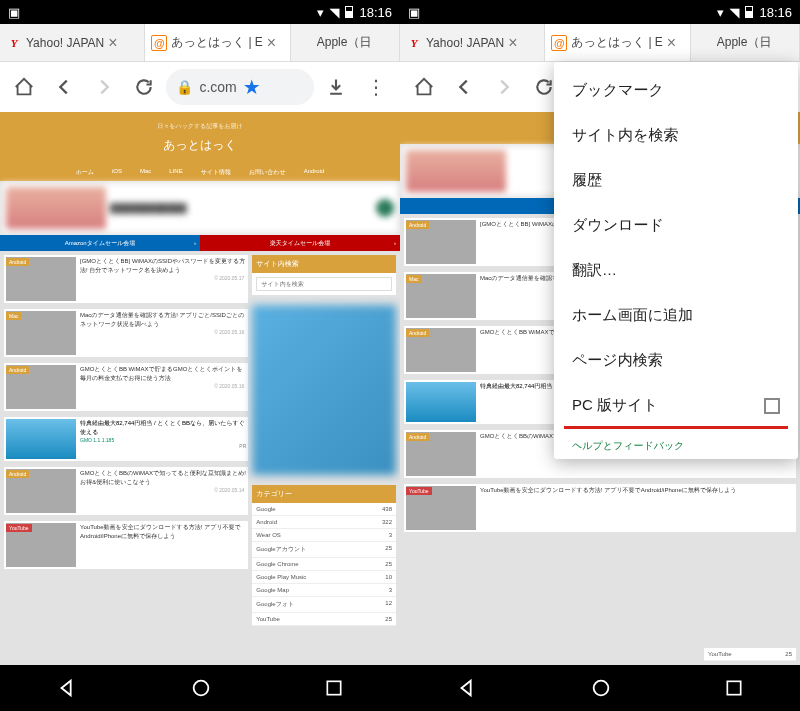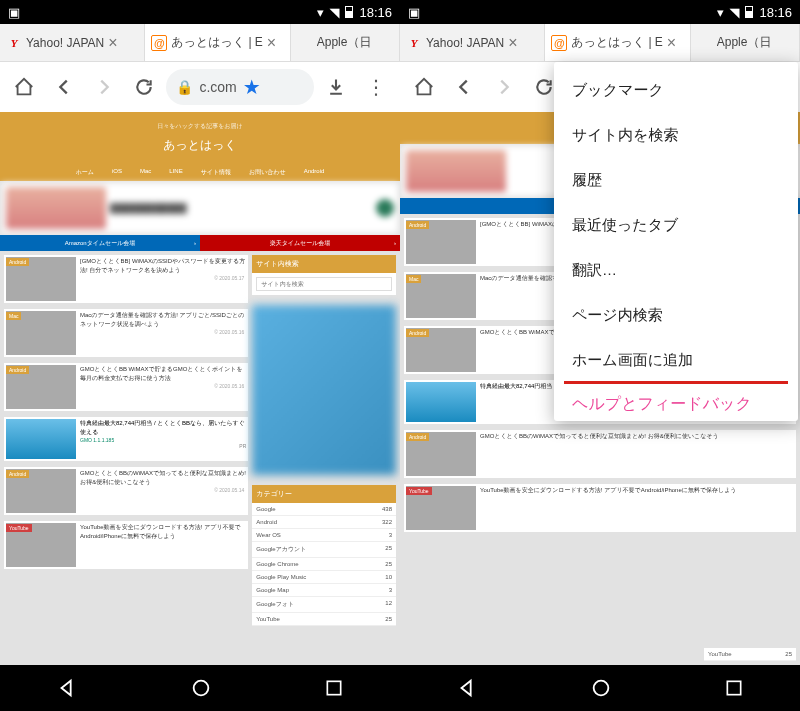--- a/index.html
+++ b/index.html
@@ -373,26 +373,30 @@
             </div>
           </div>
       </div>
     </div>
   </div>
 
   <div class="menu">
     <div class="item">ブックマーク</div>
     <div class="item">サイト内を検索</div>
     <div class="item">履歴</div>
-    <div class="item">最近使ったタブ</div>
+    <div class="item">ダウンロード</div>
     <div class="item">翻訳…</div>
+    <div class="item">ホーム画面に追加</div>
     <div class="item">ページ内検索</div>
-    <div class="item">ホーム画面に追加</div>
+    <div class="item">
+      <span>PC 版サイト</span>
+      <span class="check"></span>
+    </div>
     <div class="underline"></div>
-    <div class="item" style="color:#ec4899;padding-top:6px;padding-bottom:0;font-size:16px;overflow:hidden">ヘルプとフィードバック</div>
+    <div class="item" style="color:#15803d;padding-top:6px;padding-bottom:0;font-size:10px;overflow:hidden">ヘルプとフィードバック</div>
   </div>
 
   <div style="position:absolute;right:4px;bottom:50px;width:92px;background:#fff;">
     <div class="catrow">
         <span>YouTube</span>
         <span>25</span>
       </div>
   </div>
 
   <div class="navbar">

